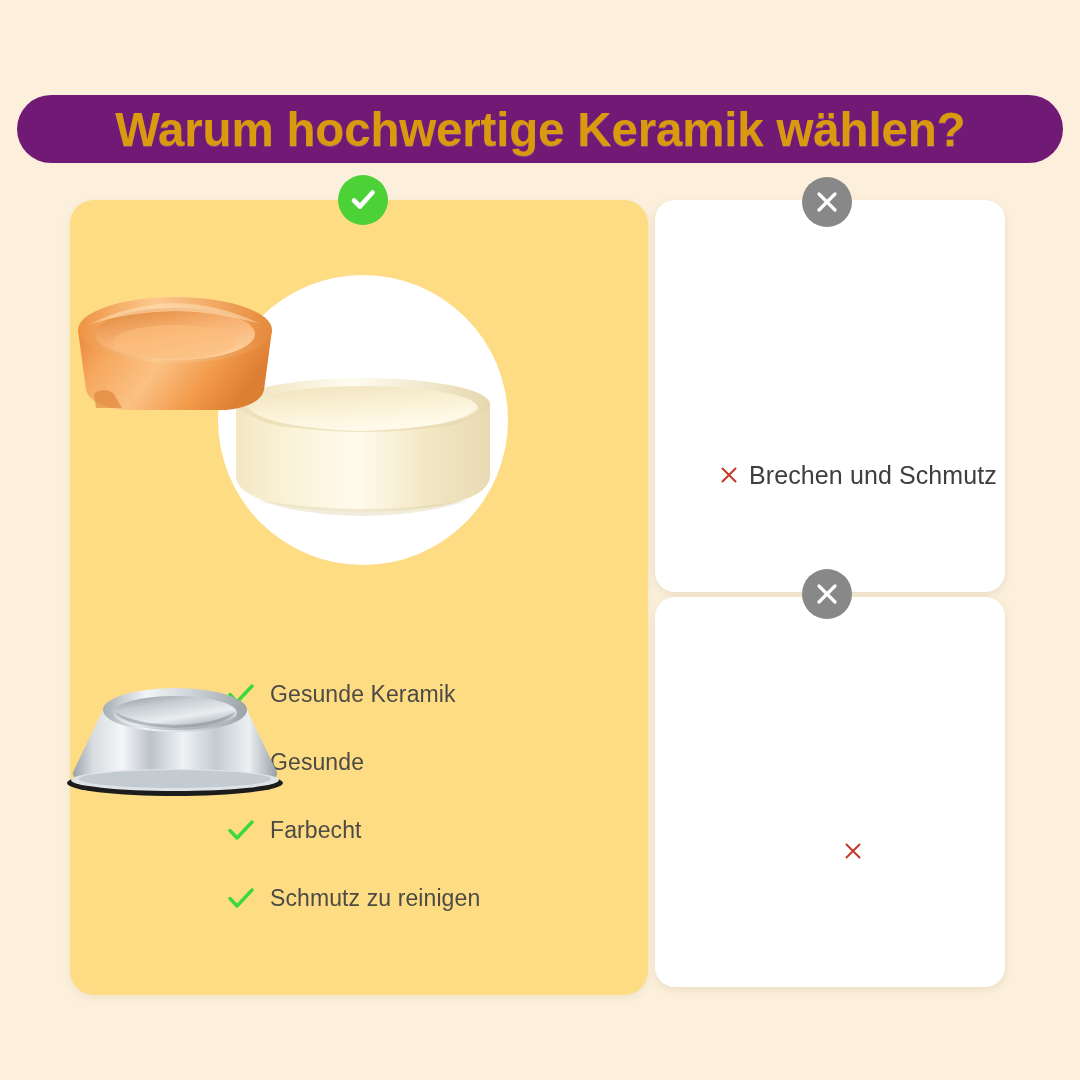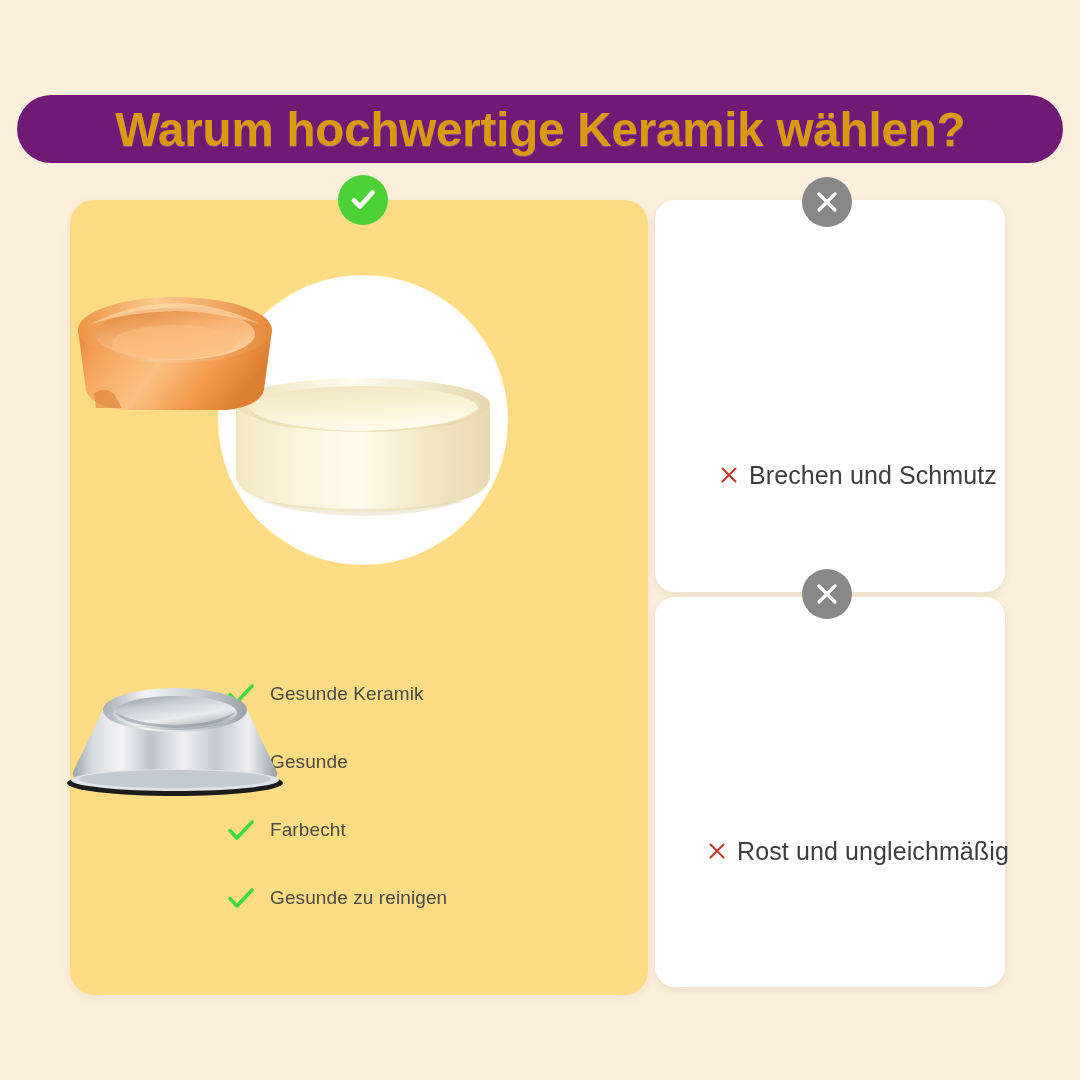--- a/index.html
+++ b/index.html
@@ -121,21 +121,21 @@
   .check-mark {
     width: 30px;
     height: 30px;
     flex: 0 0 30px;
     margin-right: 14px;
     display: flex;
     align-items: center;
     justify-content: center;
   }
   .check-label {
-    font-size: 19px;
+    font-size: 23px;
     color: #4C4A45;
     letter-spacing: 0.1px;
     white-space: nowrap;
   }
 
   
   .card-bad {
     position: absolute;
     left: 655px;
     width: 350px;
@@ -265,21 +265,21 @@
       </span>
       <span class="check-label">Farbecht</span>
     </div>
 
     <div class="check-row">
       <span class="check-mark">
         <svg width="26" height="22" viewBox="0 0 26 22">
           <path d="M2 11.5 L9 19 L24 3" stroke="#3BD93B" stroke-width="3.4" fill="none" stroke-linecap="round" stroke-linejoin="round"></path>
         </svg>
       </span>
-      <span class="check-label">Gesunde zu reinigen</span>
+      <span class="check-label">Schmutz zu reinigen</span>
     </div>
 
   </div>
 
   <div class="card-bad card-bad-1"></div>
 
   <div class="bad-photo bad-photo-1">
     <svg viewBox="0 0 230 130" width="230" height="130">
       <defs>
         <linearGradient id="pOut" x1="0" y1="0" x2="1" y2="0.3">
@@ -378,16 +378,15 @@
       <path d="M5 5 L21 21 M21 5 L5 21" stroke="#FFFFFF" stroke-width="3.2" stroke-linecap="round"></path>
     </svg>
   </div>
 
   <div class="bad-caption bad-caption-2">
     <span class="x-mark">
       <svg width="18" height="18" viewBox="0 0 18 18">
         <path d="M2.5 2.5 L15.5 15.5 M15.5 2.5 L2.5 15.5" stroke="#C0392B" stroke-width="2" stroke-linecap="round"></path>
       </svg>
     </span>
-    <span class="bad-label">Rost und ungleichmäßig</span>
   </div>
 
 </div>
 
 </body></html>

